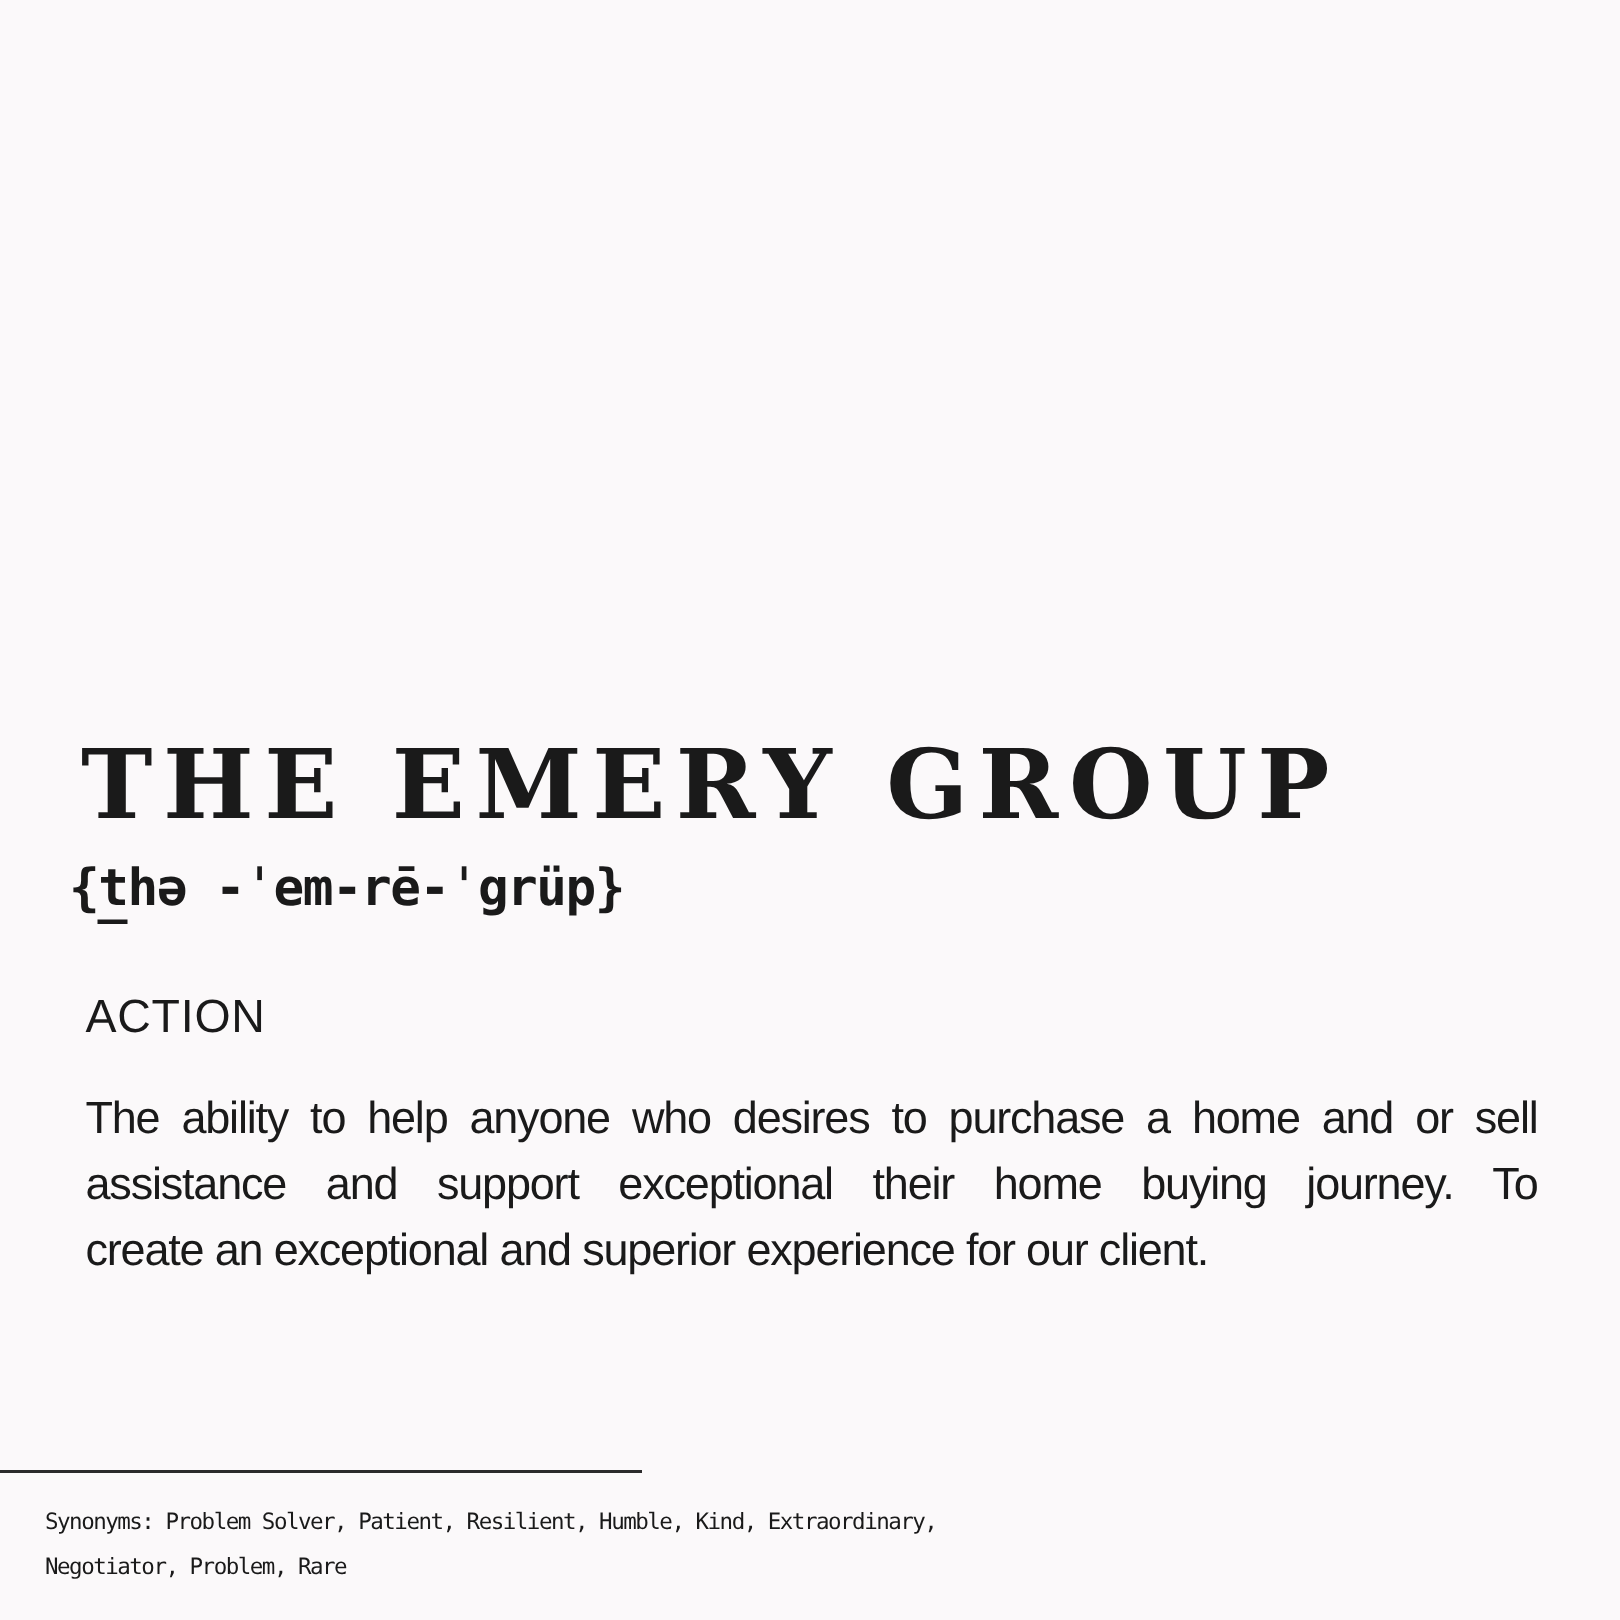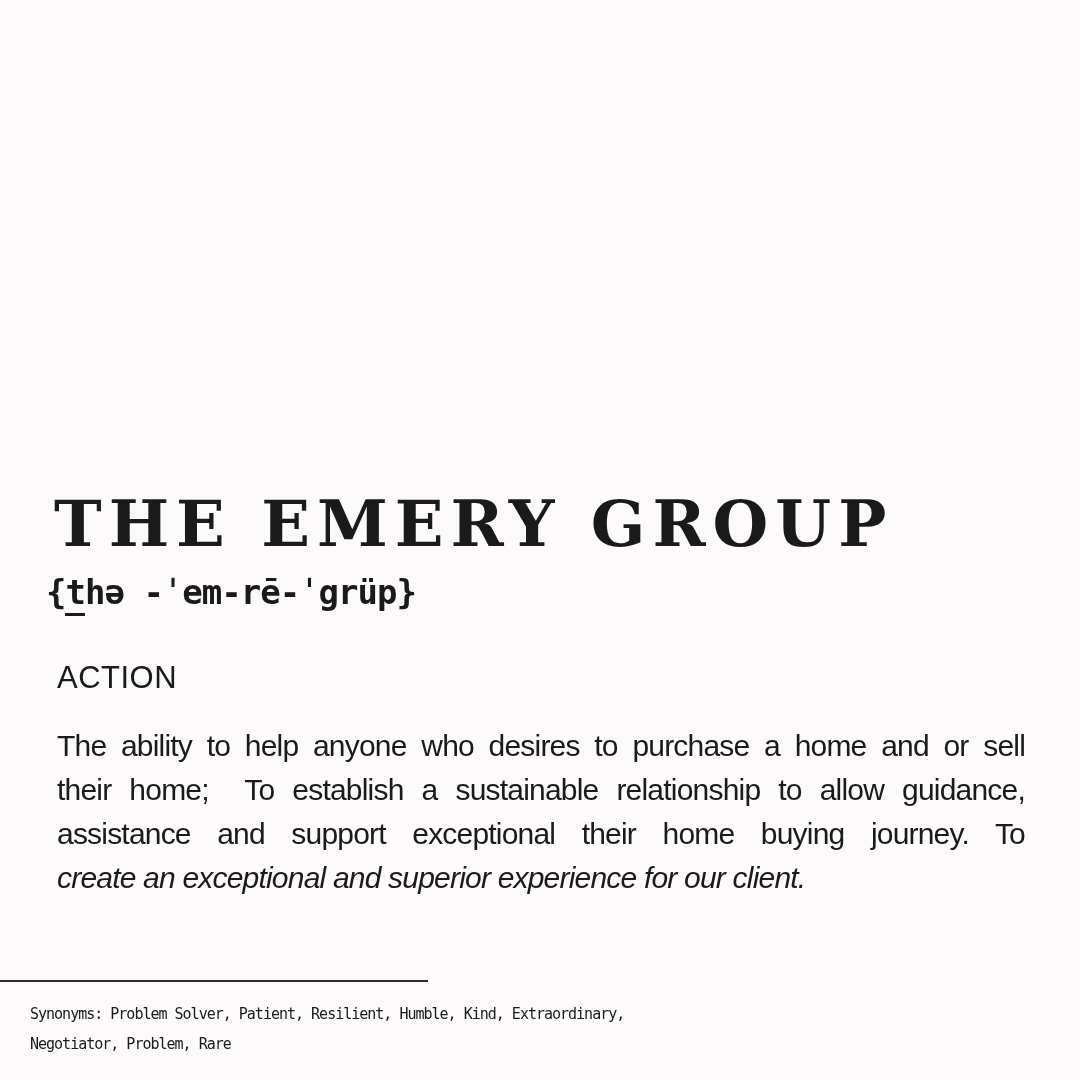--- a/index.html
+++ b/index.html
@@ -63,21 +63,20 @@
     letter-spacing: -0.8px;
   }
   .definition .def-line {
     text-align: justify;
     text-align-last: justify;
     white-space: nowrap;
   }
   .definition .def-line.last {
     text-align: center;
     text-align-last: left;
-    font-style: italic;
   }
 
   .divider {
     position: absolute;
     left: 0;
     top: 980px;
     width: 428px;
     height: 2px;
     background: #2b2b2b;
   }
@@ -101,21 +100,20 @@
   <h1 class="title">THE EMERY GROUP</h1>
 
   <div class="phonetic">
     <span>{</span><span class="underlined-t">t</span><span>hə -ˈem-rē-ˈgrüp}</span>
   </div>
 
   <div class="part-label">ACTION</div>
 
   <div class="definition">
     <div class="def-line">The ability to help anyone who desires to purchase a home and or sell</div>
-    <div class="def-line">their home;&nbsp; To establish a sustainable relationship to allow guidance,</div>
     <div class="def-line">assistance and support exceptional their home buying journey. To</div>
     <div class="def-line last">create an exceptional and superior experience for our client.</div>
   </div>
 
   <div class="divider"></div>
 
   <div class="synonyms">
     <div>Synonyms: Problem Solver, Patient, Resilient, Humble, Kind, Extraordinary,</div>
     <div>Negotiator, Problem, Rare</div>
   </div>

